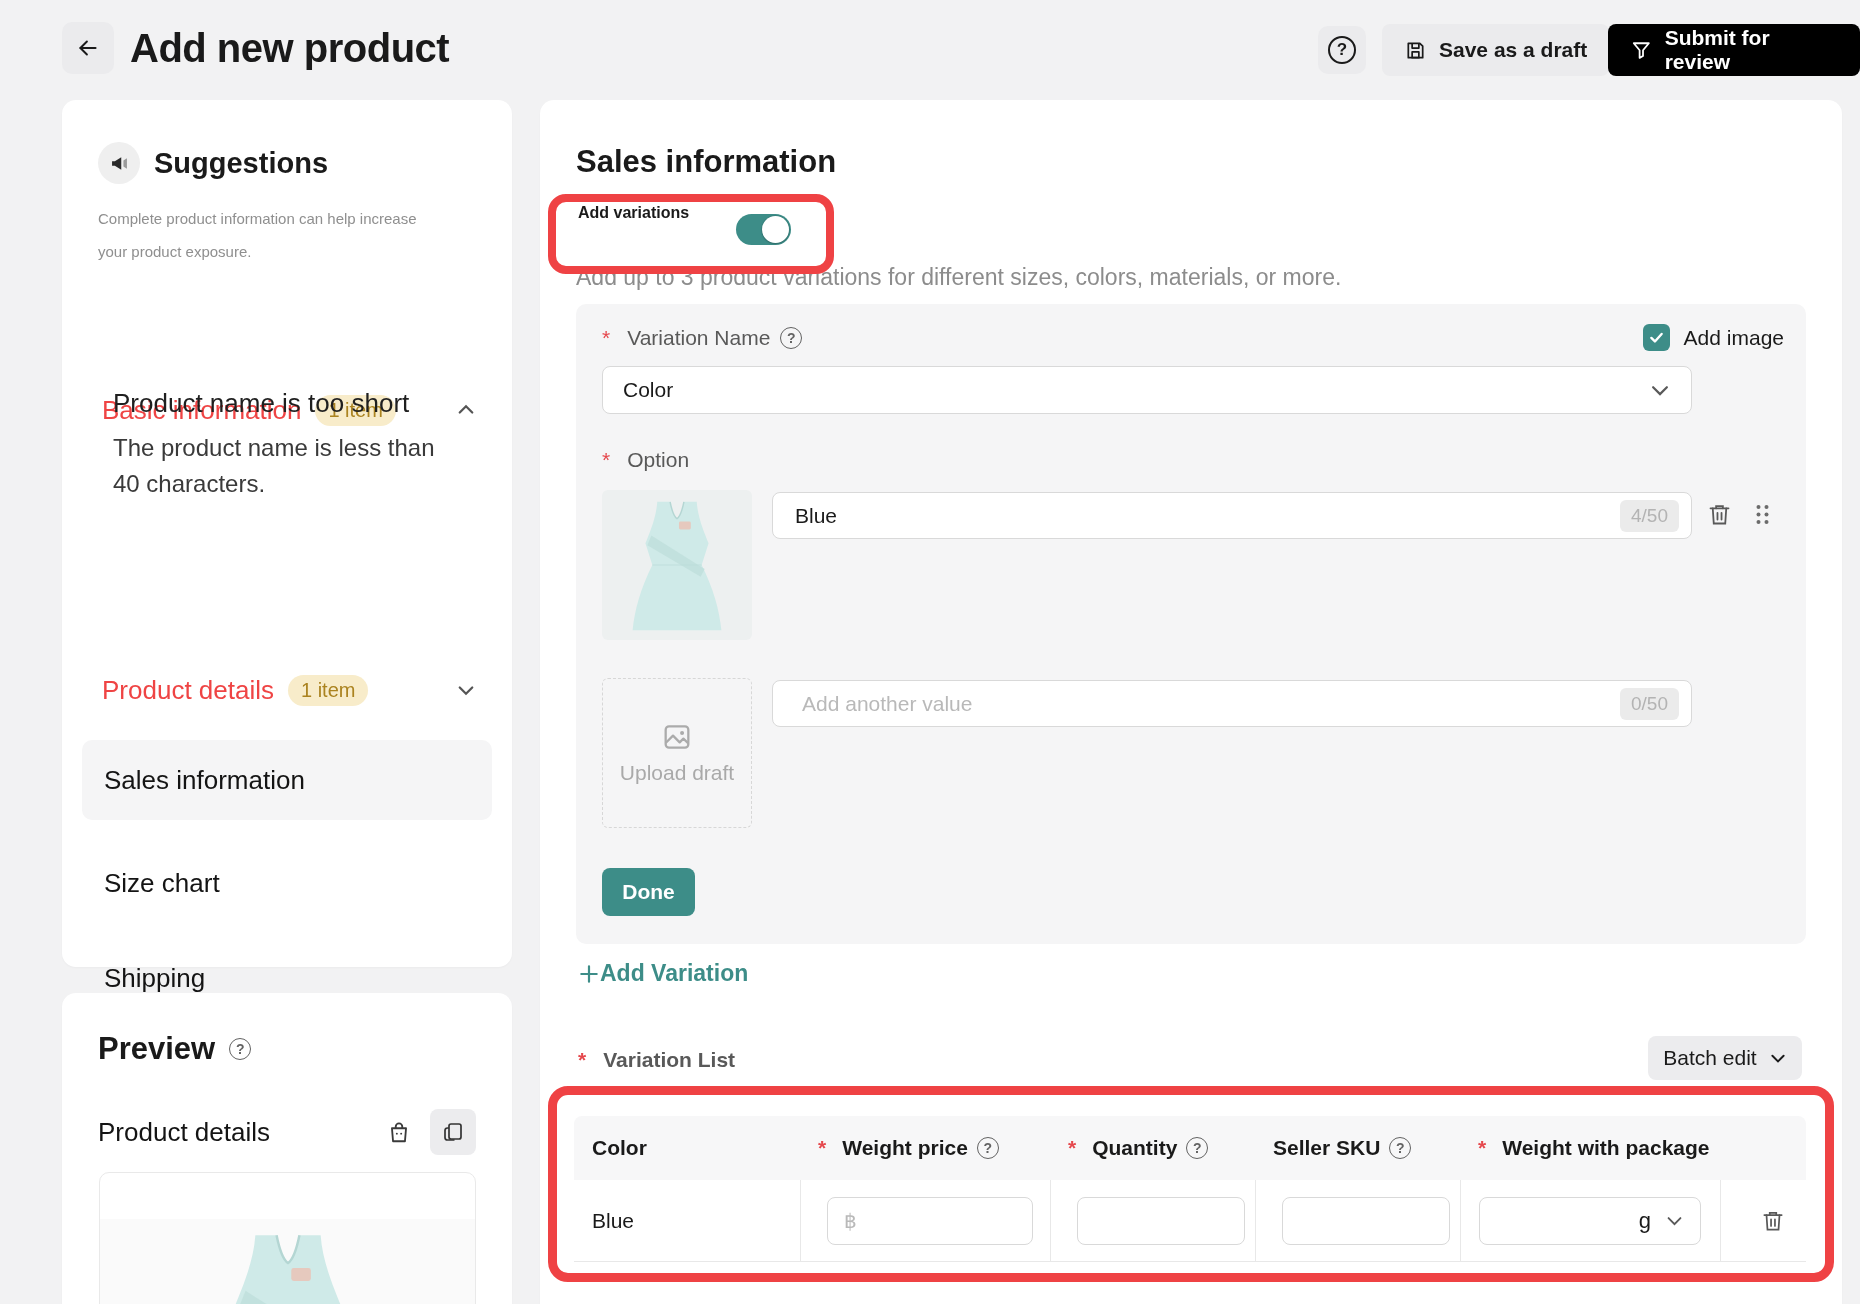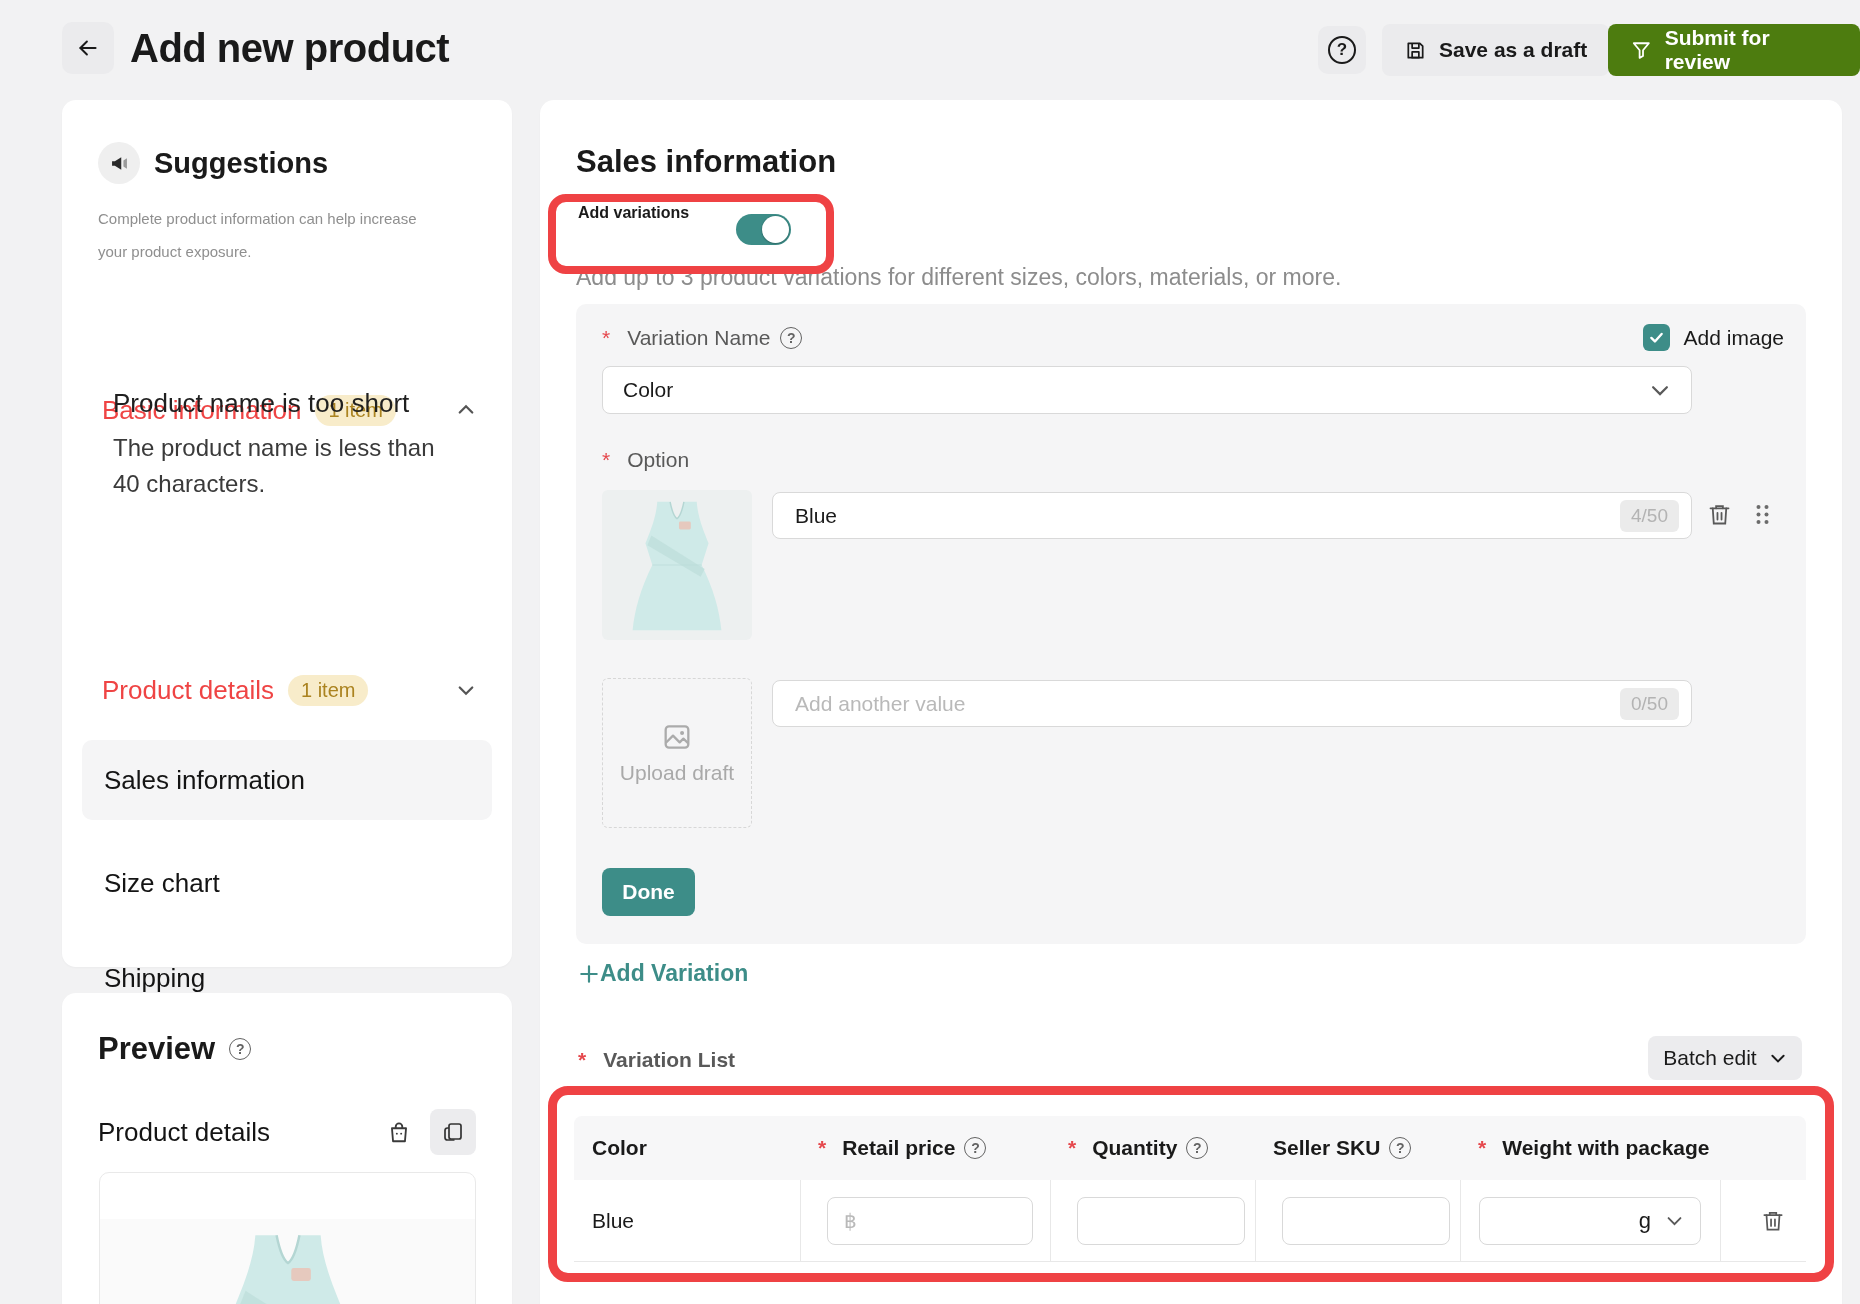--- a/index.html
+++ b/index.html
@@ -15,21 +15,21 @@
 
   
   .back-btn { left:62px; top:22px; width:52px; height:52px; background:#ebebed; border-radius:10px;
               display:flex; align-items:center; justify-content:center; cursor:pointer; }
   .page-title { left:130px; top:26px; font-size:40px; font-weight:700; letter-spacing:-0.5px; }
   .hdr-btn { top:24px; height:52px; display:flex; align-items:center; gap:12px; border-radius:8px;
              padding:0 22px; font-size:21px; font-weight:700; cursor:pointer; }
   .help-btn { left:1318px; top:26px; width:48px; height:48px; background:#ebebed; border-radius:10px;
               display:flex; align-items:center; justify-content:center; cursor:pointer; }
   .save-btn { left:1382px; background:#ebebed; color:#1a1a1a; }
-  .submit-btn { left:1608px; background:#4d7c0f; color:#fff; }
+  .submit-btn { left:1608px; background:#000000; color:#fff; }
 
   .qicon { display:inline-flex; align-items:center; justify-content:center;
            width:22px; height:22px; border:1.6px solid #636363; border-radius:50%;
            font-size:14px; font-weight:700; color:#636363; flex:0 0 auto; }
   .qicon::before { content:"?"; }
   .qicon.big { width:28px; height:28px; border-width:2.2px; font-size:17px; color:#1a1a1a; border-color:#1a1a1a; }
 
   .req { color:#e5484d; margin-right:7px; font-size:21px; }
   .req::before { content:"*"; }
 
@@ -105,21 +105,21 @@
   .text-input { position:absolute; background:#fff; border:1px solid #d9d9d9; border-radius:8px;
                 display:flex; align-items:center; padding:0 12px 0 22px; }
   .opt-input { left:196px; top:188px; width:920px; height:47px; }
   .opt-input .val { font-size:21px; color:#1a1a1a; }
   .count-pill { margin-left:auto; background:#ebebeb; color:#b3b3b3; font-size:19px;
                 padding:5px 11px; border-radius:6px; }
   .opt-trash { left:1130px; top:197px; cursor:pointer; display:flex; }
   .opt-drag  { left:1178px; top:198px; cursor:grab; display:flex; }
 
   .add-input { left:196px; top:376px; width:920px; height:47px; }
-  .add-input .ph { font-size:21px; color:#b9b9b9; }
+  .add-input .ph { font-size:21px; color:#b9b9b9;margin-left:7px; }
 
   .upload-box { left:26px; top:374px; width:150px; height:150px; border:1.5px dashed #d7d7d7;
                 border-radius:6px; display:flex; flex-direction:column; align-items:center;
                 justify-content:center; gap:8px; cursor:pointer; }
   .upload-label { font-size:21px; color:#a9a9a9; }
 
   .done-btn { left:26px; top:564px; width:93px; height:48px; background:#3d8d88; color:#fff;
               font-size:21px; font-weight:700; border-radius:8px; display:flex; align-items:center;
               justify-content:center; cursor:pointer; }
 
@@ -374,21 +374,21 @@
 
   <div class="red-box" id="red-2"></div>
 
   <div class="abs vtable">
     <div class="vt-header">
       <div class="cell c0">
         <span>Color</span>
       </div>
       <div class="cell c1">
         <span class="req"></span>
-        <span>Retail price</span>
+        <span>Weight price</span>
         <span class="qicon"></span>
       </div>
       <div class="cell c2">
         <span class="req"></span>
         <span>Quantity</span>
         <span class="qicon"></span>
       </div>
       <div class="cell c3">
         <span>Seller SKU</span>
         <span class="qicon"></span>

